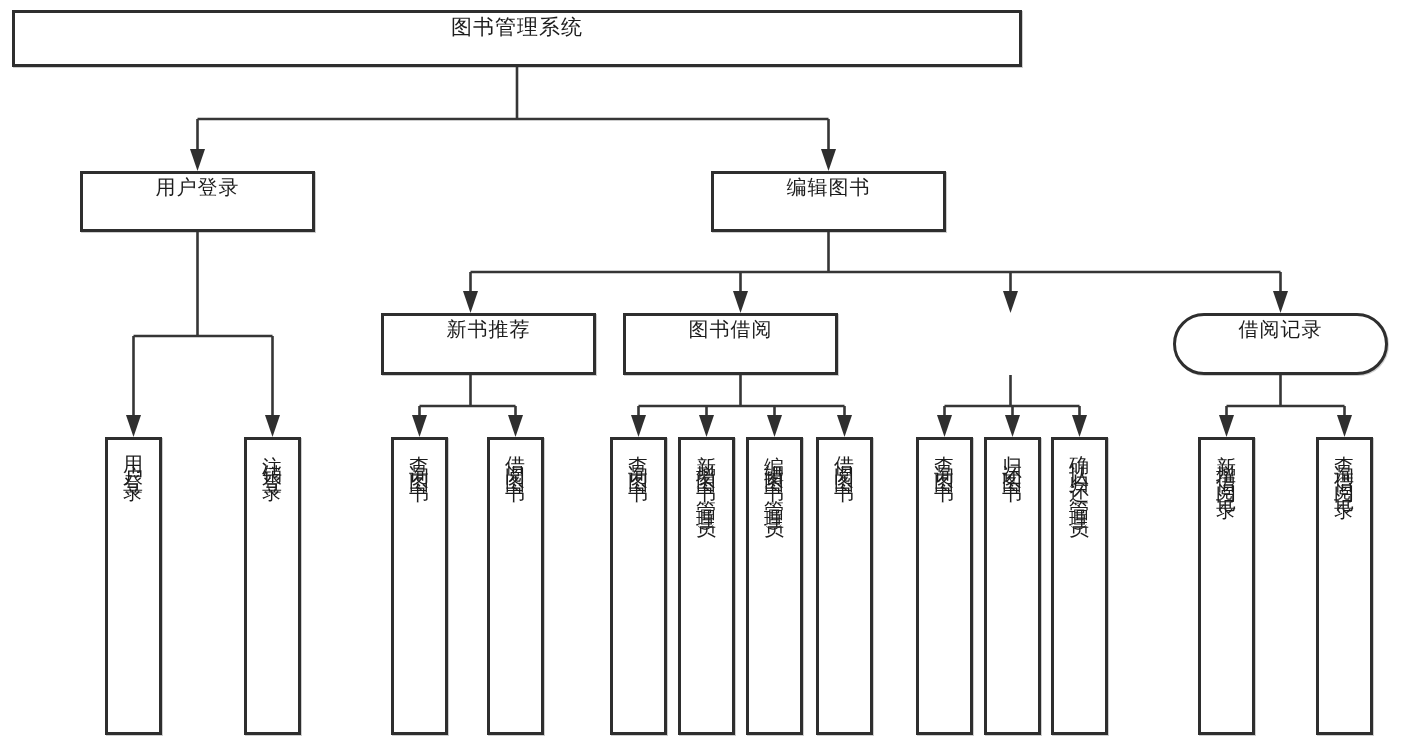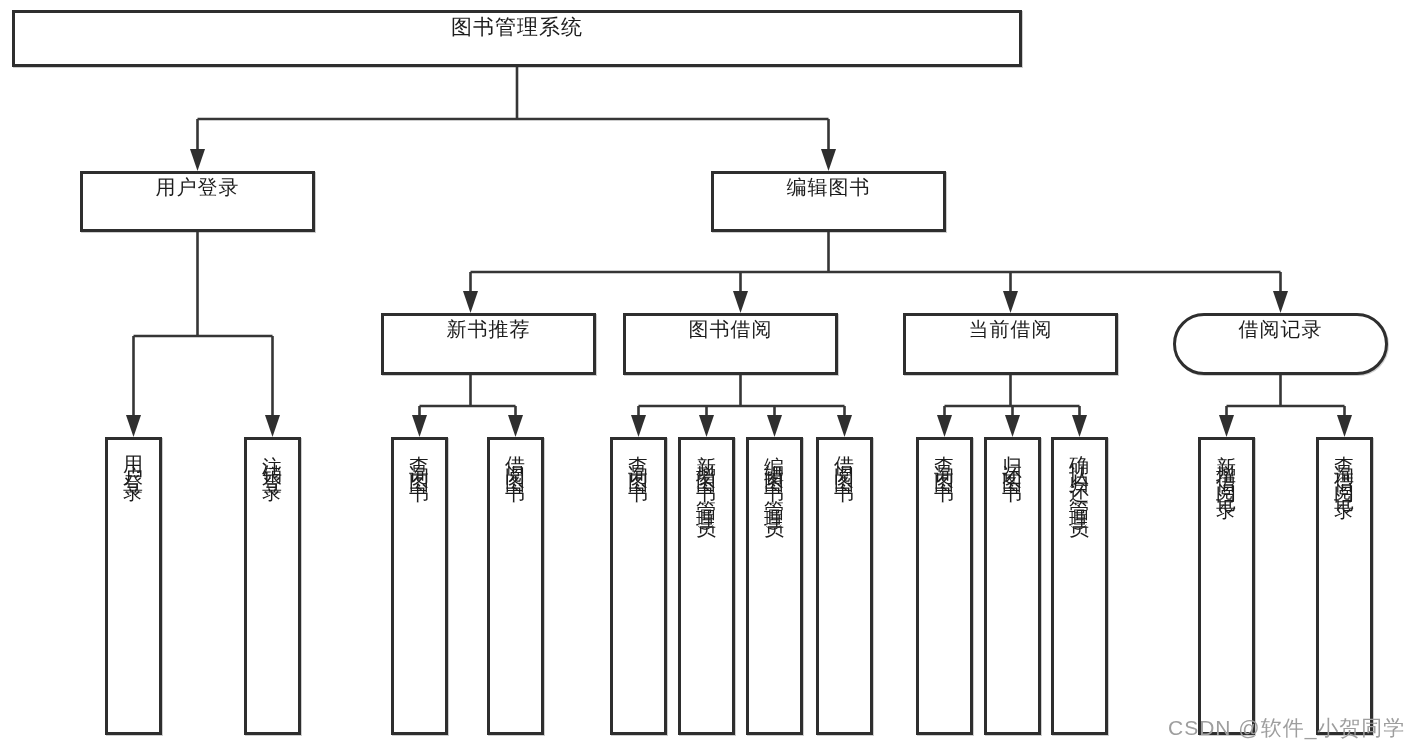--- a/index.html
+++ b/index.html
@@ -104,23 +104,20 @@
   <div class="node node-l2" style="left:711px;">
     <span class="node-label">编辑图书</span>
   </div>
 
   <div class="node node-l3" style="left:363px;margin-left:18px;">
     <span class="node-label">新书推荐</span>
   </div>
   <div class="node node-l3" style="left:607px;margin-left:16px;">
     <span class="node-label">图书借阅</span>
   </div>
-  <div class="node node-l3" style="left:903px;">
-    <span class="node-label">当前借阅</span>
-  </div>
   <div class="node node-l3" style="left:1173px;border-radius:31px;">
     <span class="node-label">借阅记录</span>
   </div>
 
   <div class="node leaf" style="left:105px;">
     <span>用户登录</span>
   </div>
   <div class="node leaf" style="left:244px;">
     <span>注销登录</span>
   </div>
@@ -155,15 +152,14 @@
     <span>确认归还（管理员）</span>
   </div>
 
   <div class="node leaf" style="left:1198px;">
     <span>新增借阅记录</span>
   </div>
   <div class="node leaf" style="left:1316px;">
     <span>查询借阅记录</span>
   </div>
 
-  <div class="watermark">CSDN @软件_小贺同学</div>
 
 </div>
 
 </body></html>

